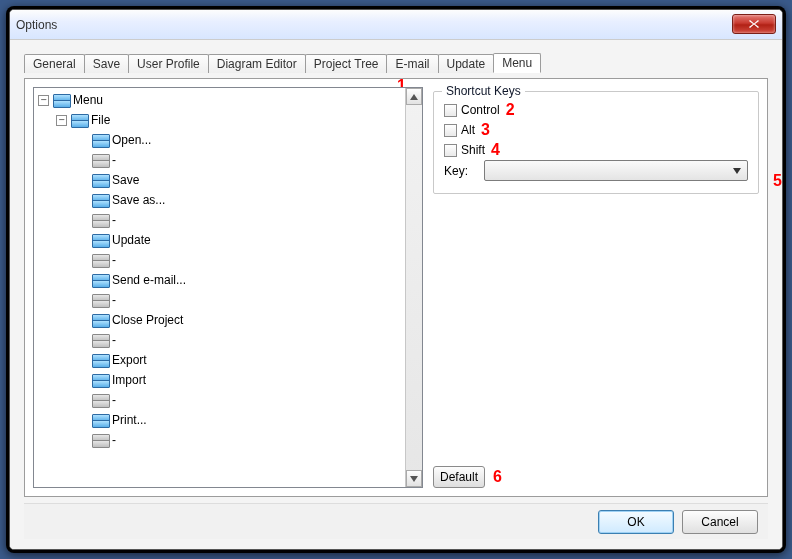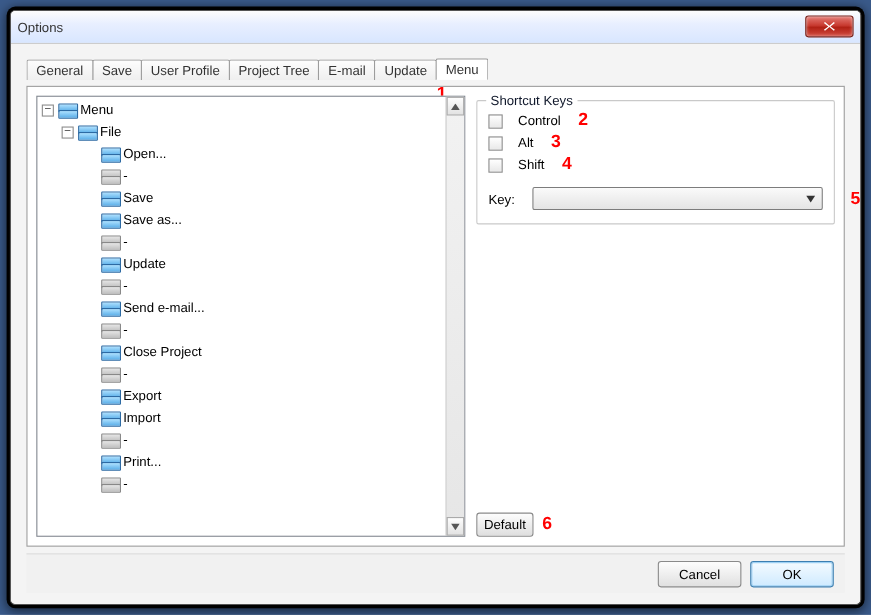--- a/index.html
+++ b/index.html
@@ -26,23 +26,23 @@
   .lvl1 { padding-left:2px;}
   .lvl2 { padding-left:20px;}
   .lvl3 { padding-left:56px;}
   .scroll { width:17px; background:linear-gradient(#f2f2f2,#e6e6e6); border-left:1px solid #c7c7c7; display:flex; flex-direction:column;}
   .sbtn { height:17px; background:linear-gradient(#fdfdfd,#e2e2e2); border:1px solid #aaa; margin:0; display:flex; align-items:center; justify-content:center;}
   .sbtn svg { width:8px; height:6px; fill:#555;}
   .strack { flex:1;}
   .right { flex:1; display:flex; flex-direction:column; position:relative;}
   .group { border:1px solid #c9c9c9; border-radius:2px; padding:8px 10px 12px 10px; position:relative; margin-top:4px;}
   .grouplabel { position:absolute; top:-8px; left:8px; background:#fff; padding:0 4px; color:#0f172a;}
-  .chkrow { display:flex; align-items:center; height:20px; gap:14px;}
+  .chkrow { display:flex; align-items:center; height:20px; gap:4px;}
   .chkbox { width:13px; height:13px; border:1px solid #8a8a8a; background:linear-gradient(#fff,#e8e8e8); box-shadow:inset 0 0 1px #fff;}
-  .keyrow { display:flex; align-items:center; gap:16px; margin-top:10px;}
+  .keyrow { display:flex; align-items:center; gap:16px; }
   .combo { flex:1; height:21px; border:1px solid #7c7c7c; background:linear-gradient(#fafafa,#e4e4e4); position:relative; border-radius:2px;}
   .combo::after { content:""; position:absolute; right:6px; top:7px; border-left:4px solid transparent; border-right:4px solid transparent; border-top:6px solid #333;}
   .defbtn { width:52px; height:22px; border:1px solid #8a8a8a; background:linear-gradient(#fdfdfd,#dedede); border-radius:3px; display:flex; align-items:center; justify-content:center; margin-top:auto;}
   .footer { height:36px; display:flex; justify-content:flex-end; align-items:center; gap:8px; padding:0 10px; border-top:1px solid #ddd; background:#f1f1f1;}
   .fbtn { width:76px; height:24px; border:1px solid #8a8a8a; border-radius:3px; background:linear-gradient(#fdfdfd,#e0e0e0); display:flex; align-items:center; justify-content:center;}
   .fbtn.primary { border:1px solid #3c7fb1; box-shadow:0 0 0 1px #9ed1f4 inset; background:linear-gradient(#f4fbff,#cfeaff);}
   .redmark { position:absolute; color:#f00; font-weight:900; font-size:16px; font-family:Arial,sans-serif; pointer-events:none; text-shadow:0 0 1px #fff;}
 </style>
 </head>
 <body>
@@ -56,20 +56,21 @@
             <path d="M2 1 L6 4.5 L10 1 L11 2 L7 5 L11 8 L10 9 L6 5.5 L2 9 L1 8 L5 5 L1 2 Z" fill="#fff"></path>
           </svg>
     </div>
   </div>
 
   <div class="body">
     <div class="tabs">
       <div class="tab">General</div>
       <div class="tab">Save</div>
       <div class="tab">User Profile</div>
+      <div class="tab">Diagram Editor</div>
       <div class="tab">Project Tree</div>
       <div class="tab">E-mail</div>
       <div class="tab">Update</div>
       <div class="tab active">Menu</div>
     </div>
 
     <div class="panel" style="position:relative;">
 
       <span class="redmark" style="left:372px; top:-2px;">1</span>
 
@@ -196,22 +197,22 @@
         <div style="display:flex; align-items:center; gap:8px;">
           <div class="defbtn">
                 <span>Default</span>
               </div>
           <span class="redmark" style="position:static;">6</span>
         </div>
       </div>
     </div>
 
     <div class="footer">
+      <div class="fbtn primary">
+            <span>OK</span>
+          </div>
       <div class="fbtn">
             <span>Cancel</span>
-          </div>
-      <div class="fbtn primary">
-            <span>OK</span>
           </div>
     </div>
   </div>
  </div>
 </div>
 
 </body></html>

